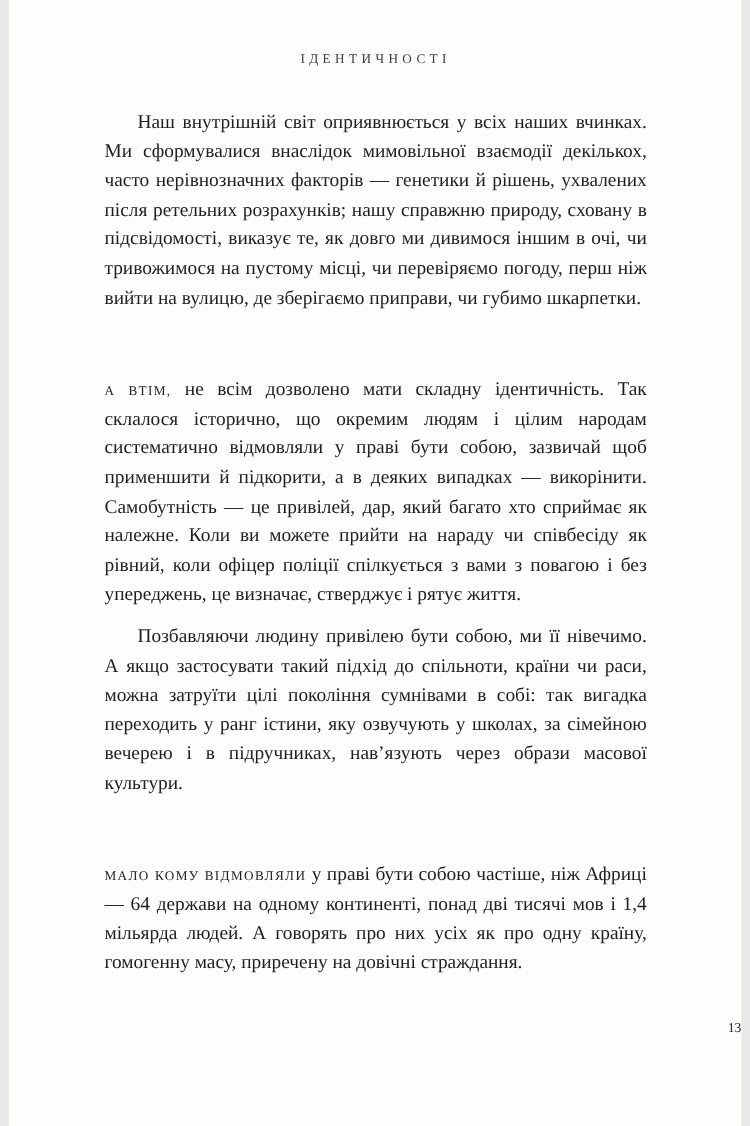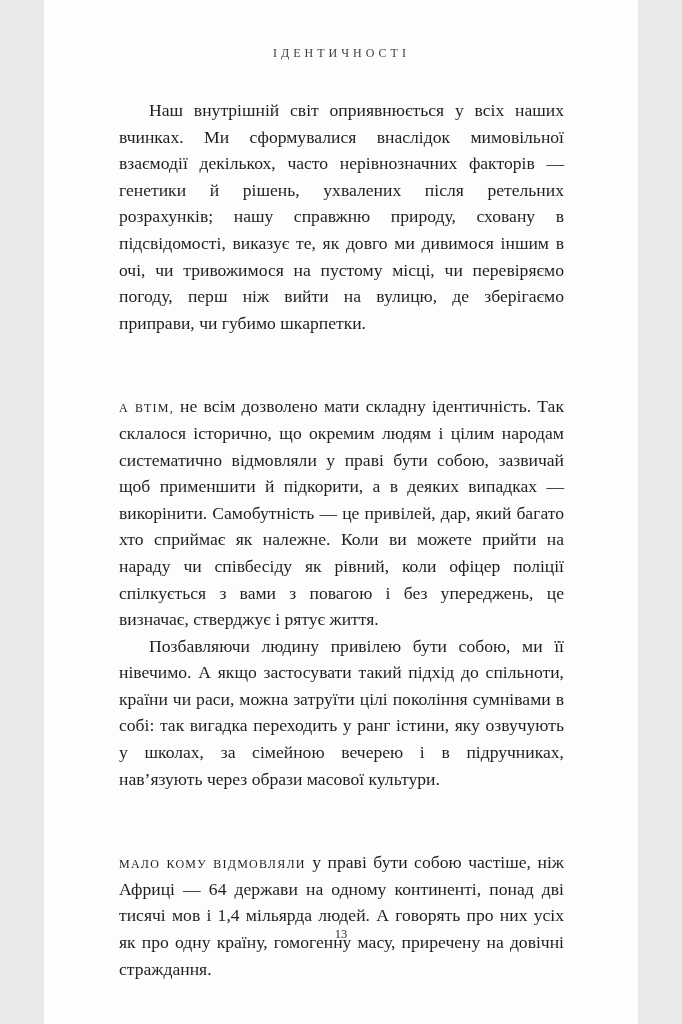--- a/index.html
+++ b/index.html
@@ -2,40 +2,40 @@
 <html lang="uk"><head>
 <meta charset="utf-8">
 <style>
   html, body {
     margin: 0;
     padding: 0;
     background: #e9e9e9;
   }
   .page {
     position: relative;
-    width: 594px;
+    width: 666px;
     height: 1024px;
     margin: 0 auto;
     background: #fdfdfc;
     box-sizing: border-box;
     padding: 46px 74px 0 75px;
     font-family: "Liberation Serif", "DejaVu Serif", serif;
     color: #1e1e1e;
     overflow: hidden;
   }
   .running-header {
     text-align: center;
     font-size: 12px;
     letter-spacing: 4px;
     color: #3c3c3c;
     margin-bottom: 36px;
     font-weight: 400;
   }
   .body-text p {
-    margin: 0;
+    margin: 12px;
     text-align: justify;
     font-size: 17.6px;
     line-height: 26.6px;
     hyphens: auto;
     -webkit-hyphens: auto;
   }
   .body-text p.indent {
     text-indent: 30px;
   }
   .body-text p.section-gap {
@@ -43,21 +43,21 @@
   }
   .opener {
     font-variant-caps: all-small-caps;
     letter-spacing: 0.07em;
   }
   .page-number {
     position: absolute;
     left: 0;
     right: 0;
     bottom: 82px;
-    text-align: center;
+    text-align: right;
     font-size: 12.5px;
     color: #2a2a2a;
   }
 </style>
 </head>
 <body>
 
 <div class="page">
 
   <div class="running-header">ІДЕНТИЧНОСТІ</div>

